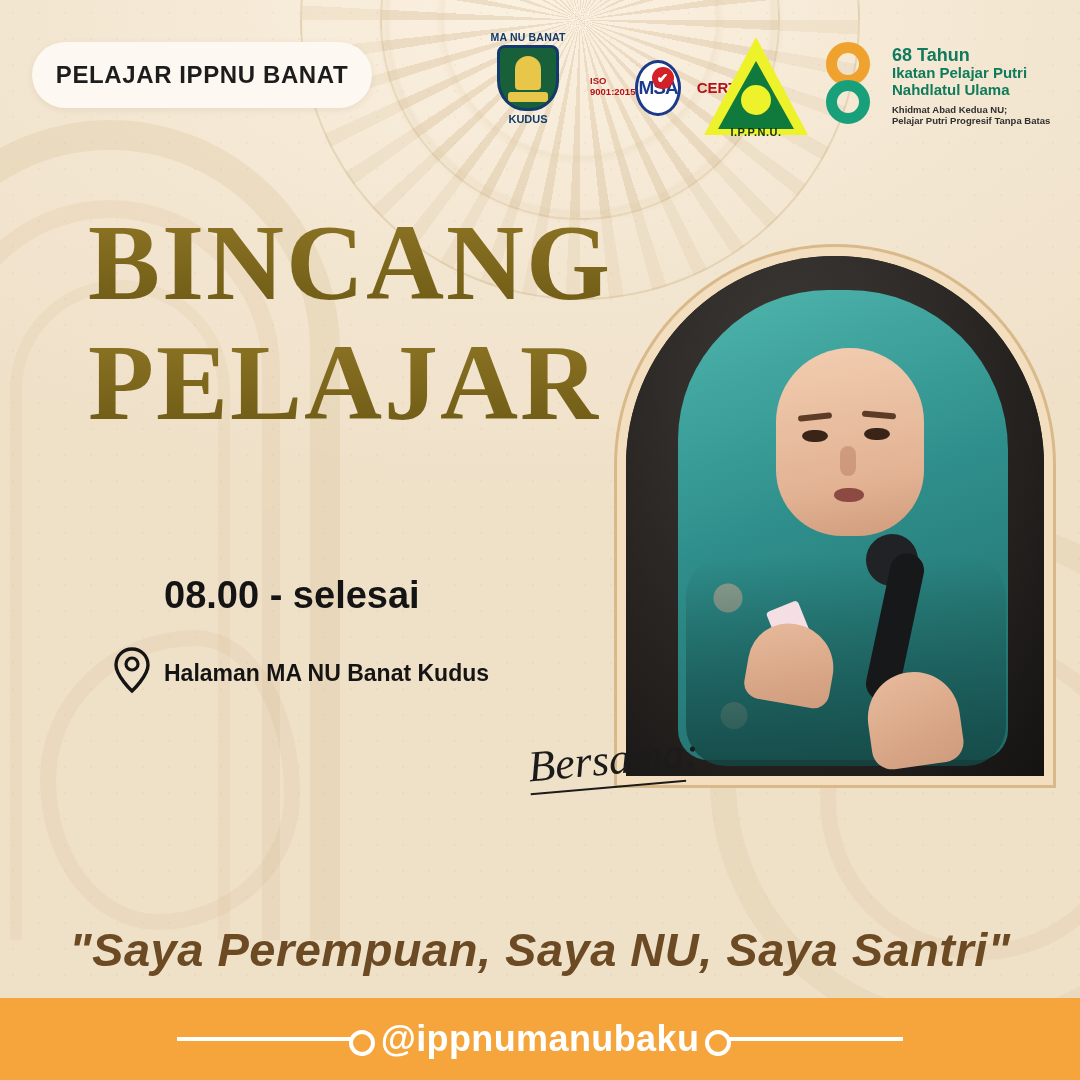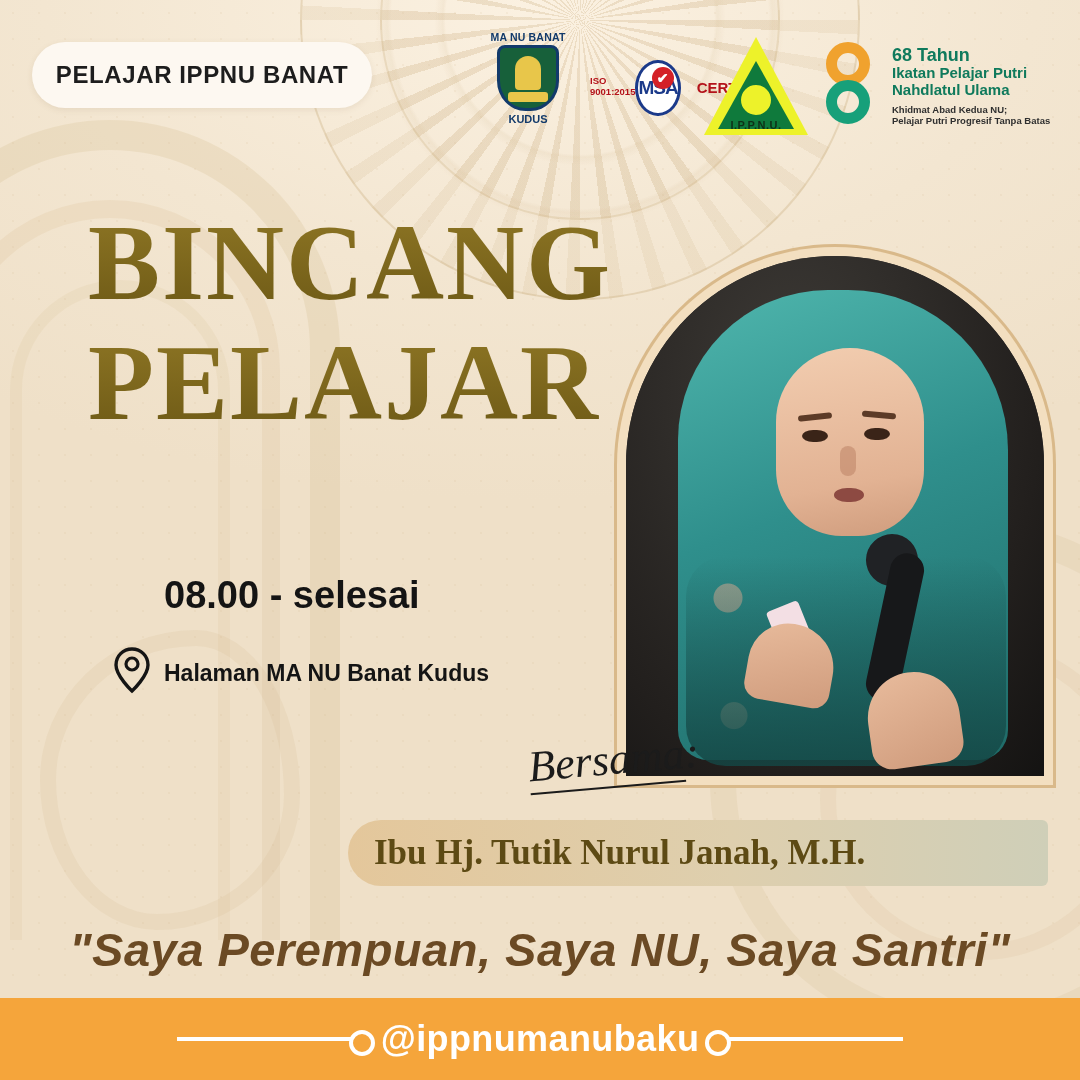--- a/index.html
+++ b/index.html
@@ -188,21 +188,21 @@
     border-right: 38px solid transparent;
     border-bottom: 68px solid #0f7a3c;
   }
   .logo-ippnu .globe {
     position: absolute; left: 50%; top: 52px; transform: translateX(-50%);
     width: 34px; height: 34px; border-radius: 50%;
     background: #edf22a;
     border: 2px solid #0f7a3c;
   }
   .logo-ippnu .lbl {
-    position: absolute; left: 0; bottom: 10px; width: 100%;
+    position: absolute; left: 0; bottom: 3px; width: 100%;
     text-align: center; font-size: 11px; font-weight: bold; color: #0f2f17;
     letter-spacing: .5px;
   }
 
   
   .logo-68 { display: flex; align-items: center; gap: 8px; }
   .logo-68 .inf {
     width: 62px; height: 92px; position: relative;
   }
   .logo-68 .inf .c1, .logo-68 .inf .c2 {
@@ -513,23 +513,20 @@
     <div class="ph-hand2"></div>
     <div class="ph-mic-head"></div>
     <div class="ph-mic"></div>
     <div class="ph-hand"></div>
   </div>
 
   <div class="bersama">
     <u>Bersama</u>:
   </div>
 
-  <div class="speaker-pill">
-    <span>Ibu Hj. Tutik Nurul Janah, M.H.</span>
-  </div>
 
   <div class="quote">"Saya Perempuan, Saya NU, Saya Santri"</div>
 
   <div class="footer">
     <div class="dash left"></div>
     <div class="handle">@ippnumanubaku</div>
     <div class="dash right"></div>
   </div>
 
 </div>

